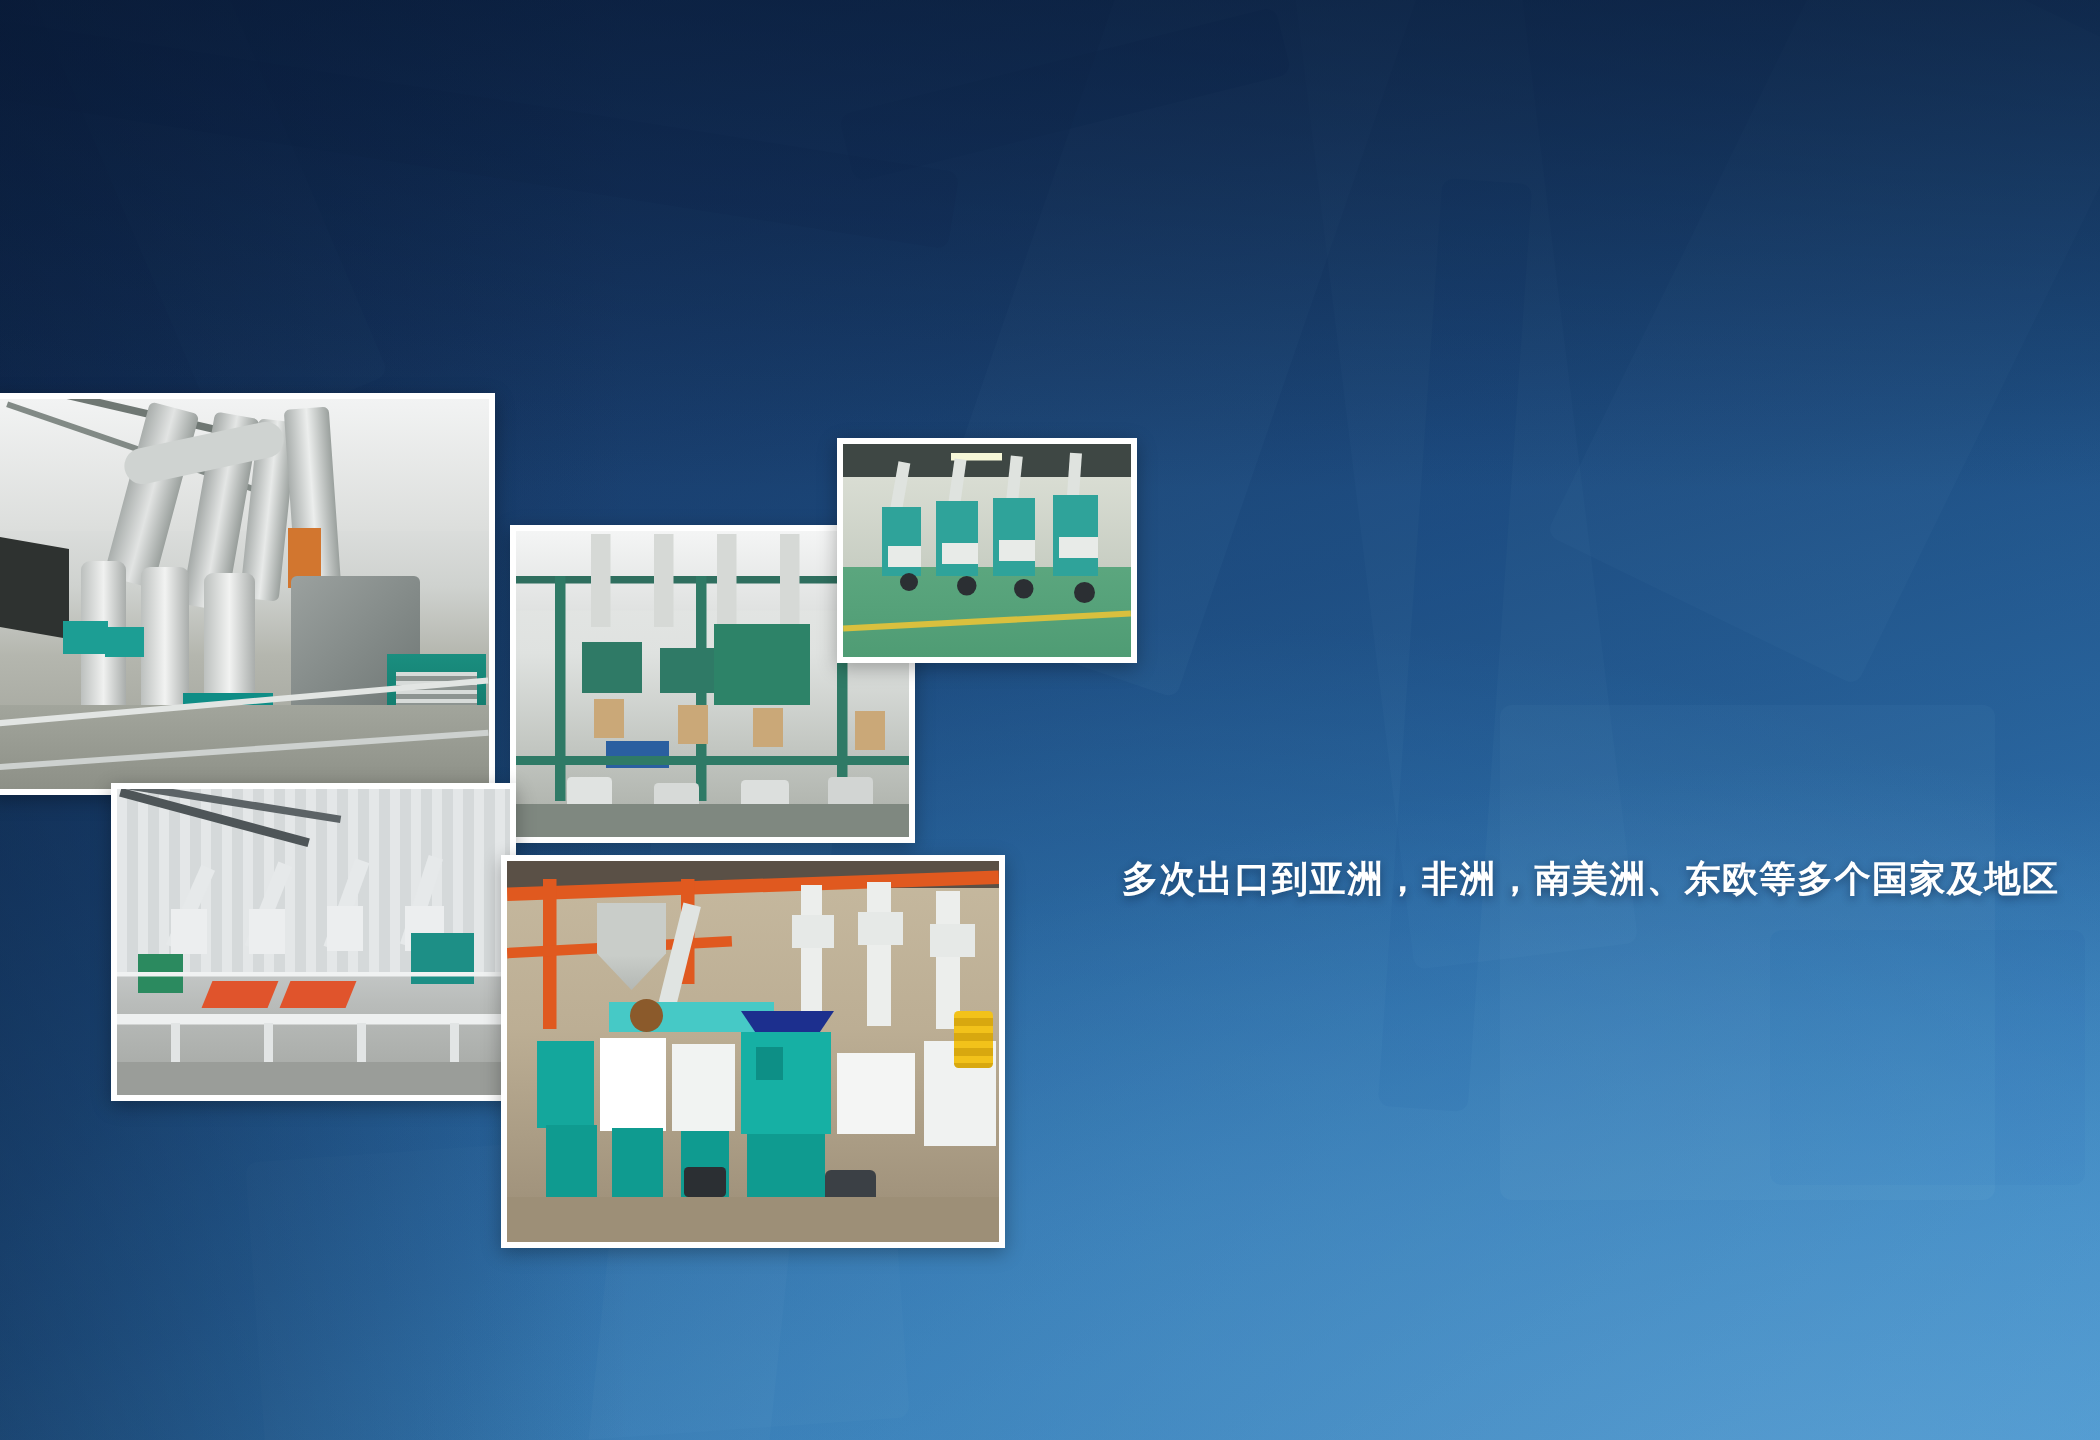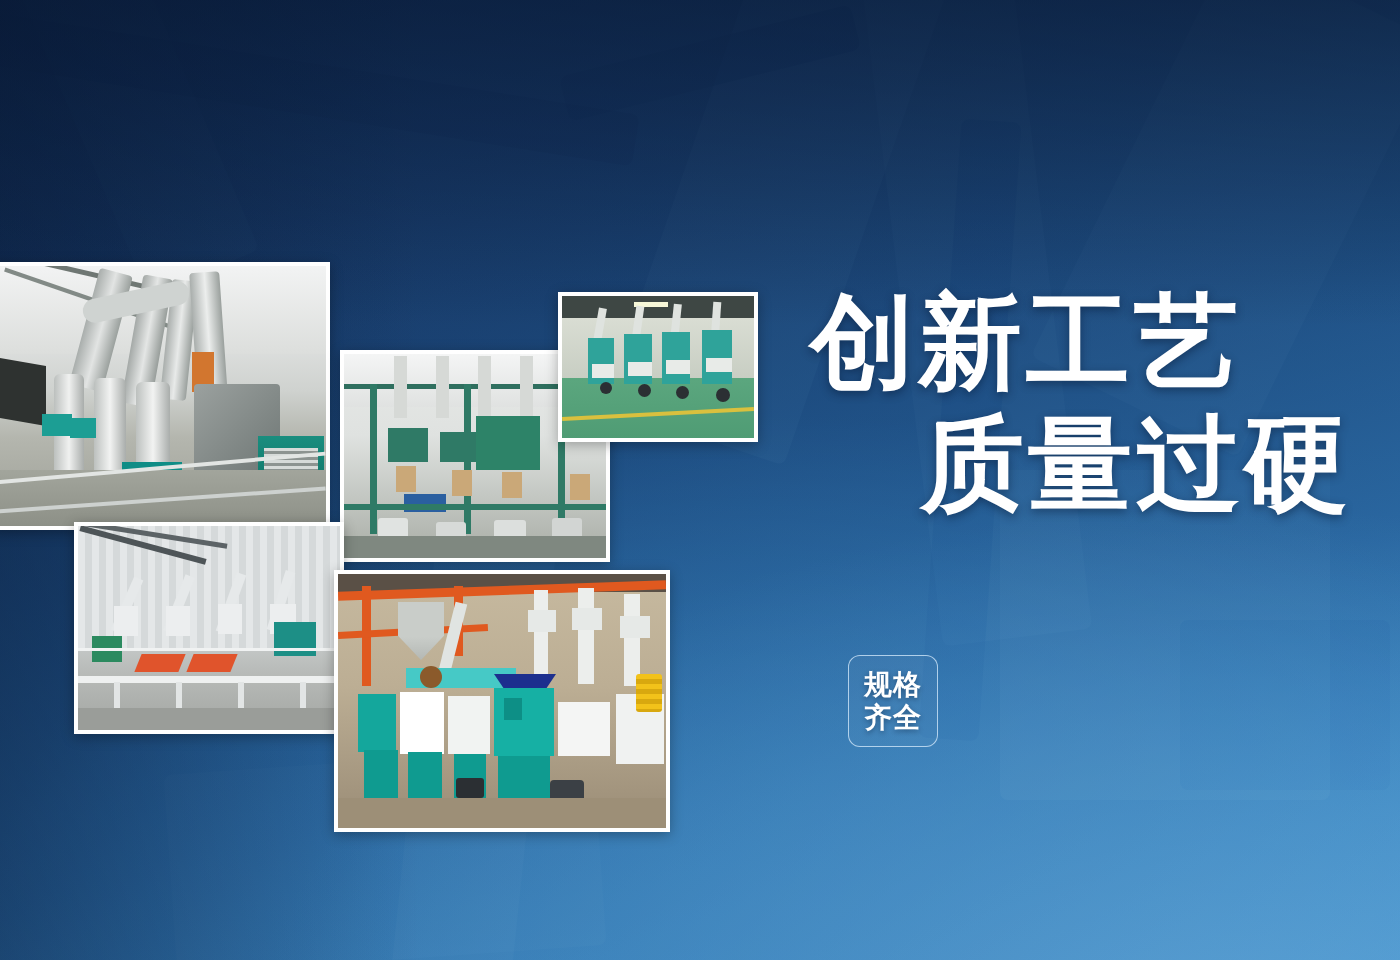--- a/index.html
+++ b/index.html
@@ -435,26 +435,19 @@
       <i class="leg1"></i>
         <i class="leg2"></i>
         <i class="leg3"></i>
         <i class="leg4"></i>
       <i class="mot1"></i>
         <i class="mot2"></i>
       <i class="floor"></i>
     </div>
   </div>
 
-  <div class="headline">
-    <div class="hl-line hl-1">创新工艺</div>
-    <div class="hl-line hl-2">质量过硬</div>
-  </div>
-
+
+  <div class="subtitle">多次出口到亚洲，非洲，南美洲、东欧等多个国家及地区</div>
 
   <div class="badges">
-    <div class="badge">
-      <span>规格</span>
-      <span>齐全</span>
-    </div>
   </div>
 
 </div>
 
 </body></html>

